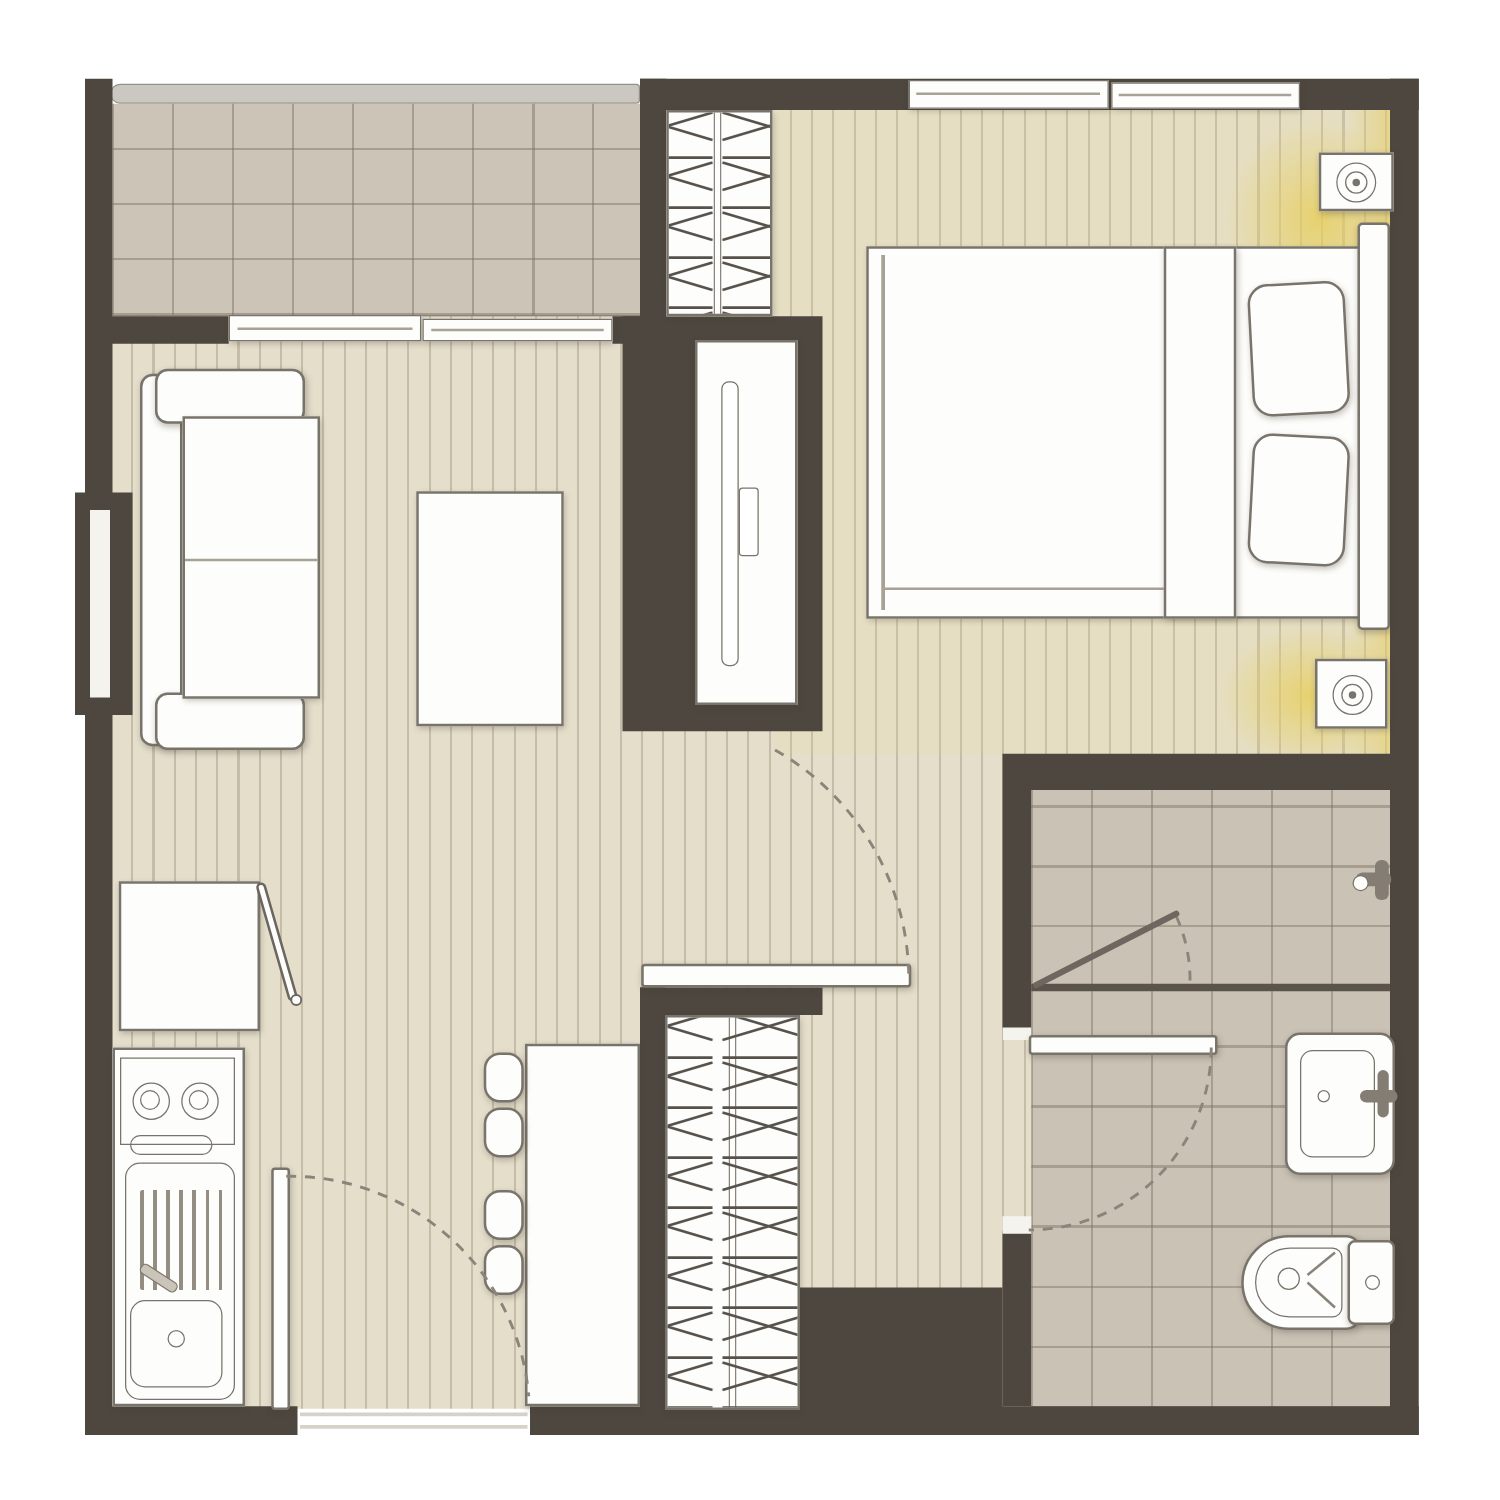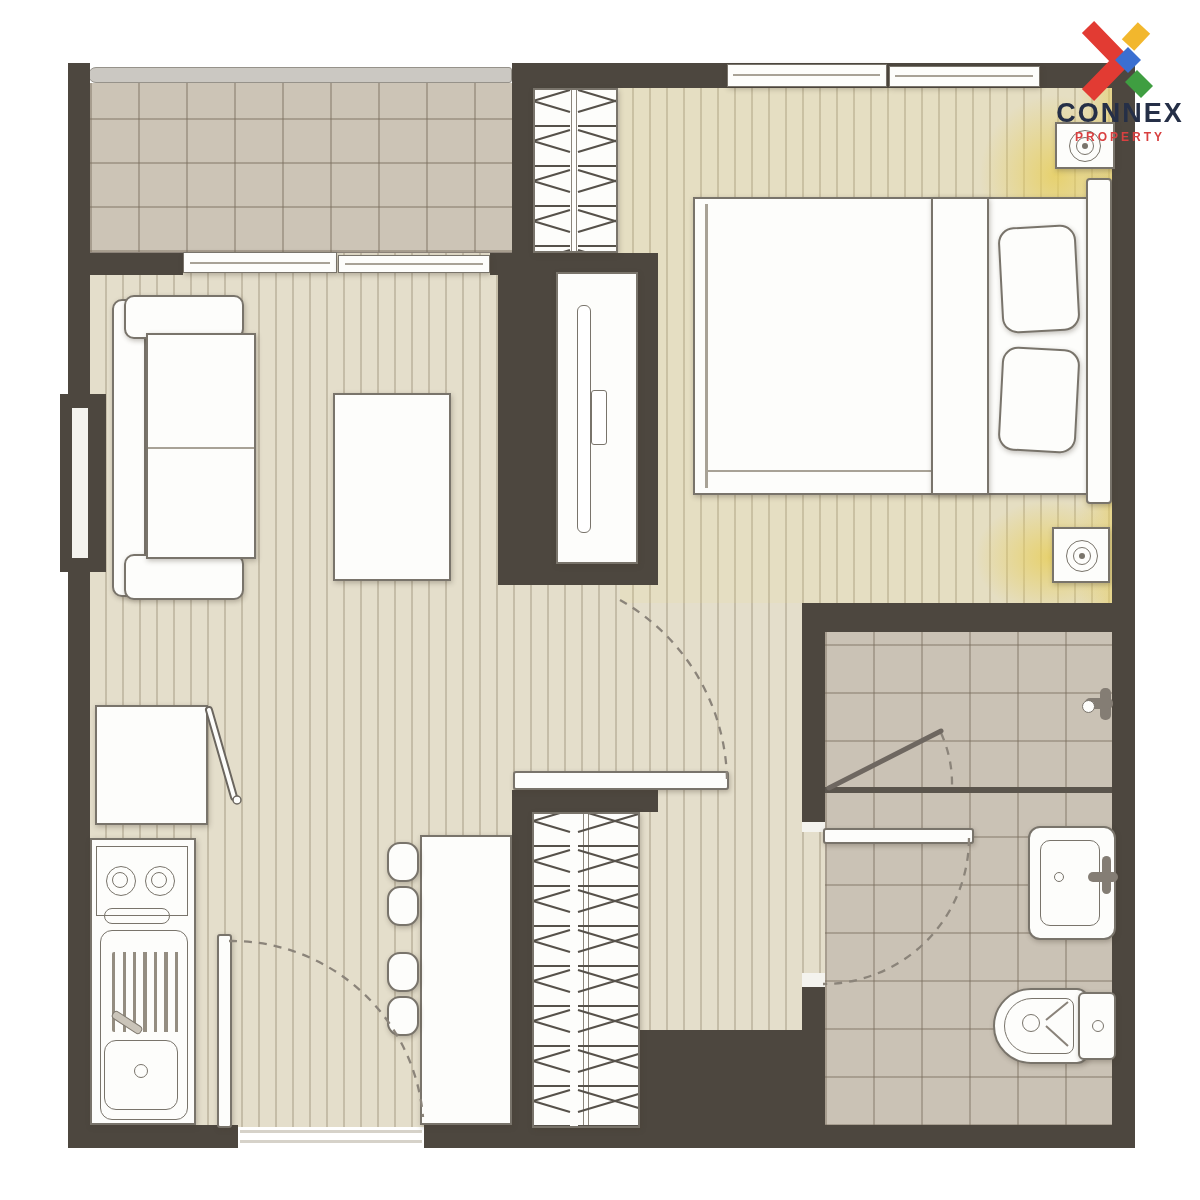--- a/index.html
+++ b/index.html
@@ -174,24 +174,14 @@
       <path d="M 969 838 A 146 146 0 0 1 823 984"></path>
       <path d="M 941 733 A 122 122 0 0 1 952 786"></path>
     </g>
     <line x1="829" y1="788" x2="941" y2="731" stroke="#6e6760" stroke-width="5" stroke-linecap="round"></line>
     <line x1="209" y1="710" x2="234" y2="797" stroke="#6b665f" stroke-width="8" stroke-linecap="round"></line>
     <line x1="209" y1="710" x2="234" y2="797" stroke="#fdfdfb" stroke-width="4" stroke-linecap="round"></line>
     <circle cx="237" cy="800" r="4" fill="#fdfdfb" stroke="#6b665f" stroke-width="1.5"></circle>
     <path d="M 1046 1020 L 1068 1002 M 1046 1026 L 1068 1046" stroke="#8a837a" stroke-width="2" fill="none"></path>
   </svg>
 
-  <div class="a" style="left:1040px;top:14px;width:160px;height:136px">
-    <svg width="160" height="136" viewBox="0 0 160 136">
-      <path d="M48 13 L81 47 L48 81" stroke="#e23b33" stroke-width="17" fill="none"></path>
-      <line x1="104" y1="14" x2="88" y2="31" stroke="#f2b72d" stroke-width="17"></line>
-      <line x1="91" y1="62" x2="107" y2="78" stroke="#3f9e41" stroke-width="17"></line>
-      <path d="M88 33 L101 46 L88 59 L75 46 Z" fill="#3b6fd1"></path>
-    </svg>
-    <div id="brand-text">CONNEX</div>
-    <div id="tagline-text">PROPERTY</div>
-  </div>
 
 </div>
 
 </body></html>

